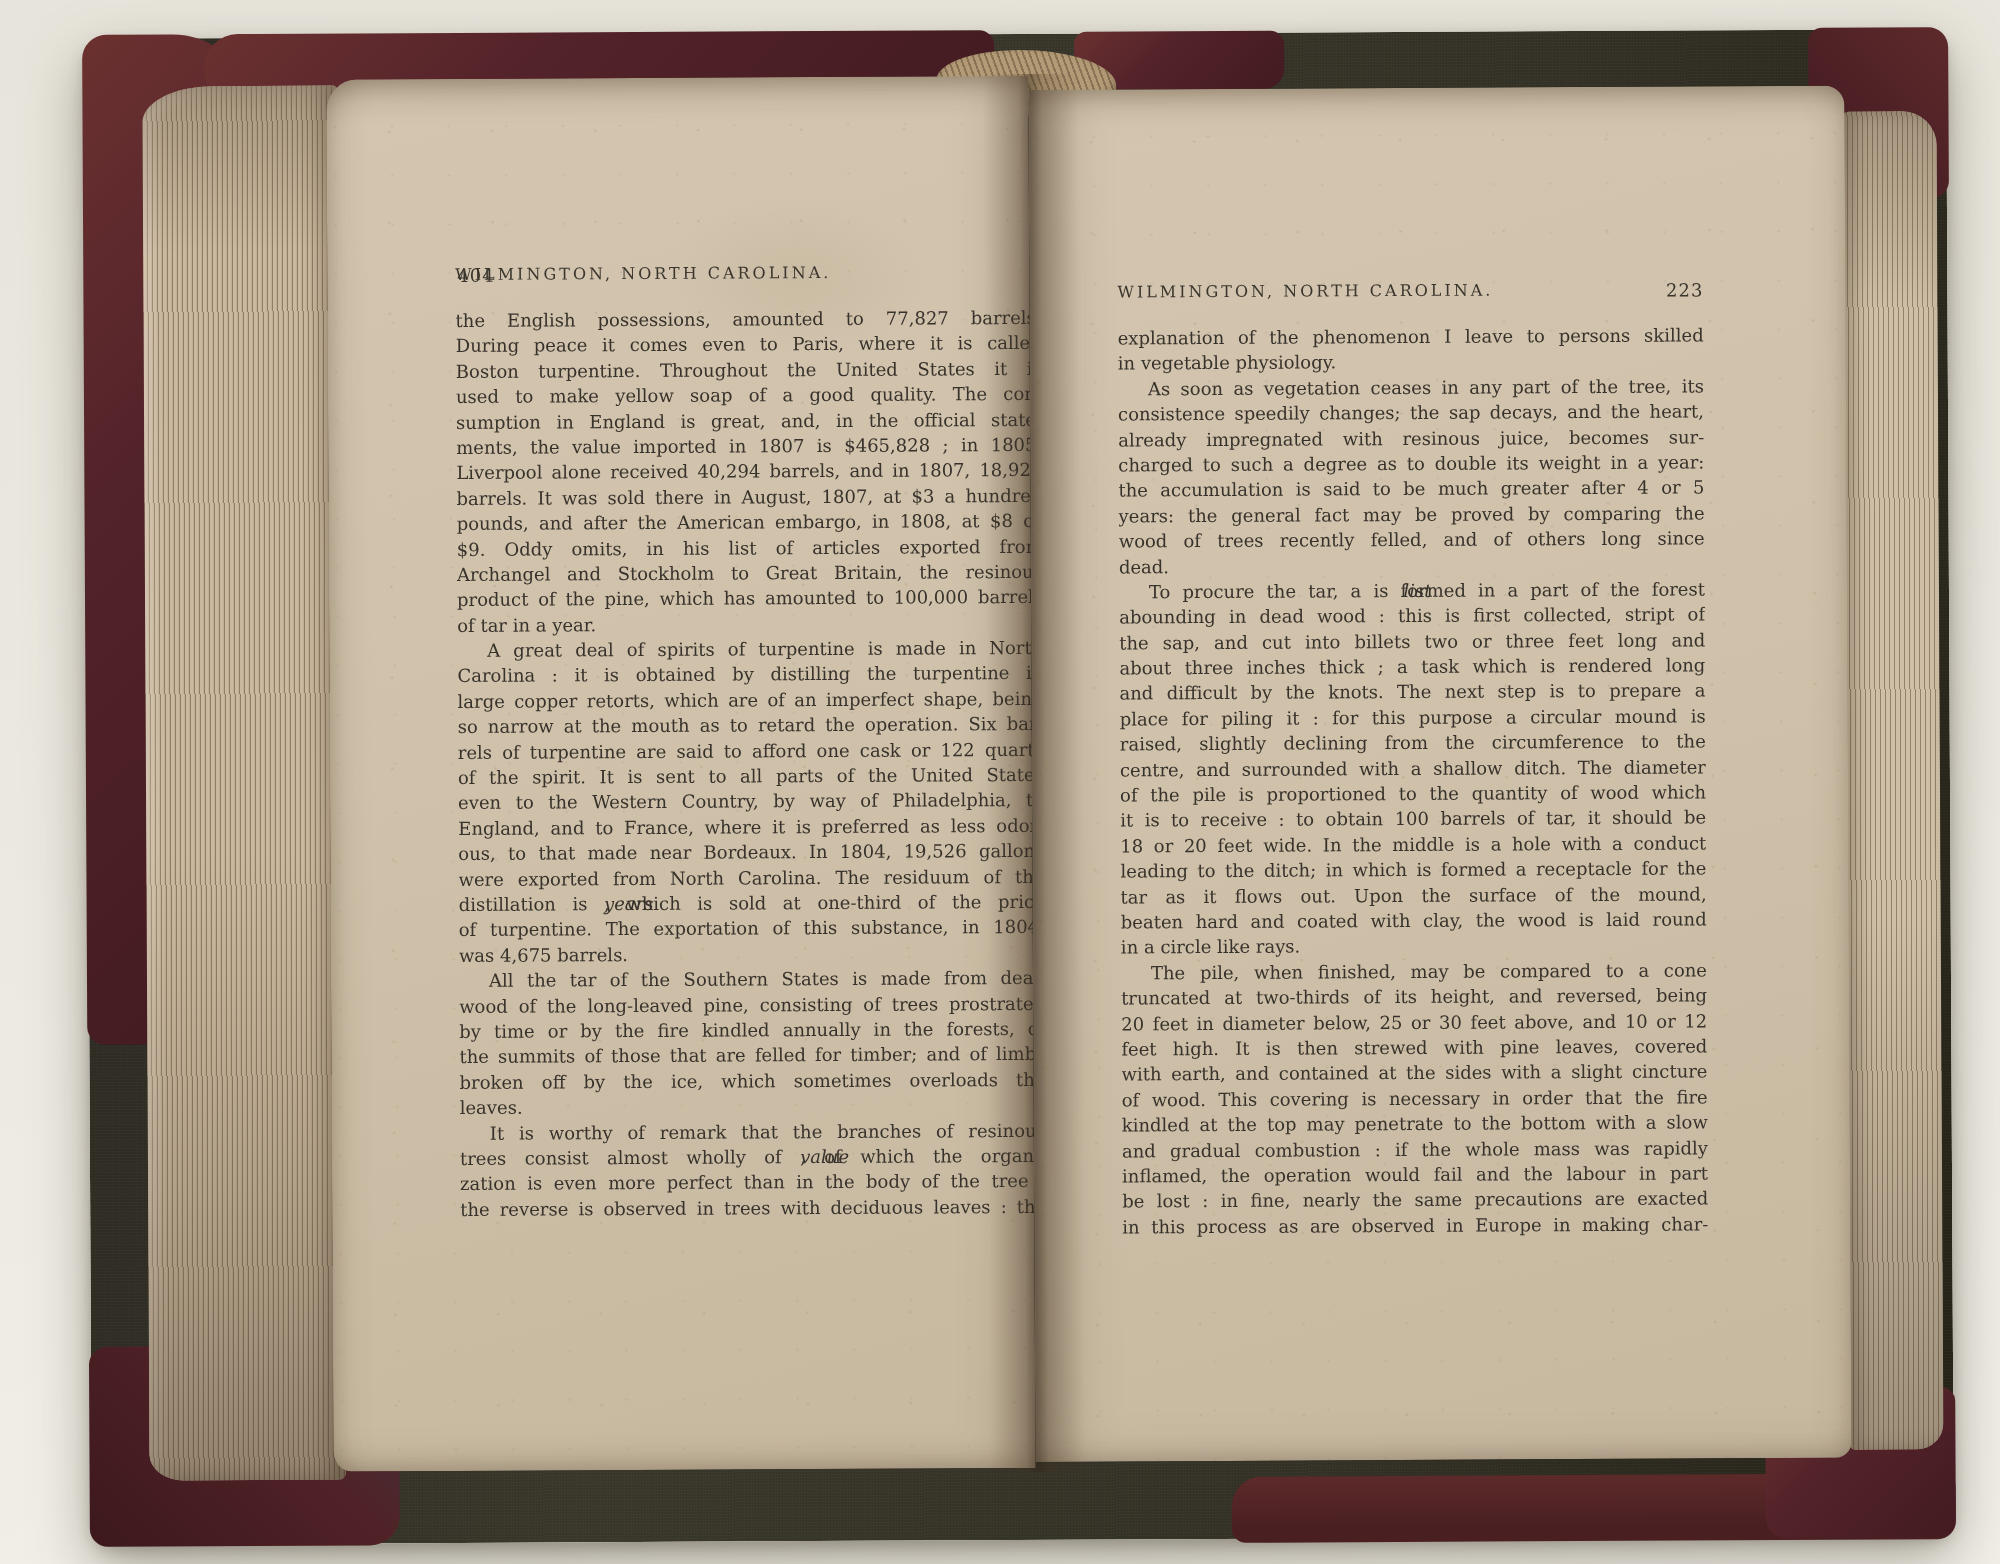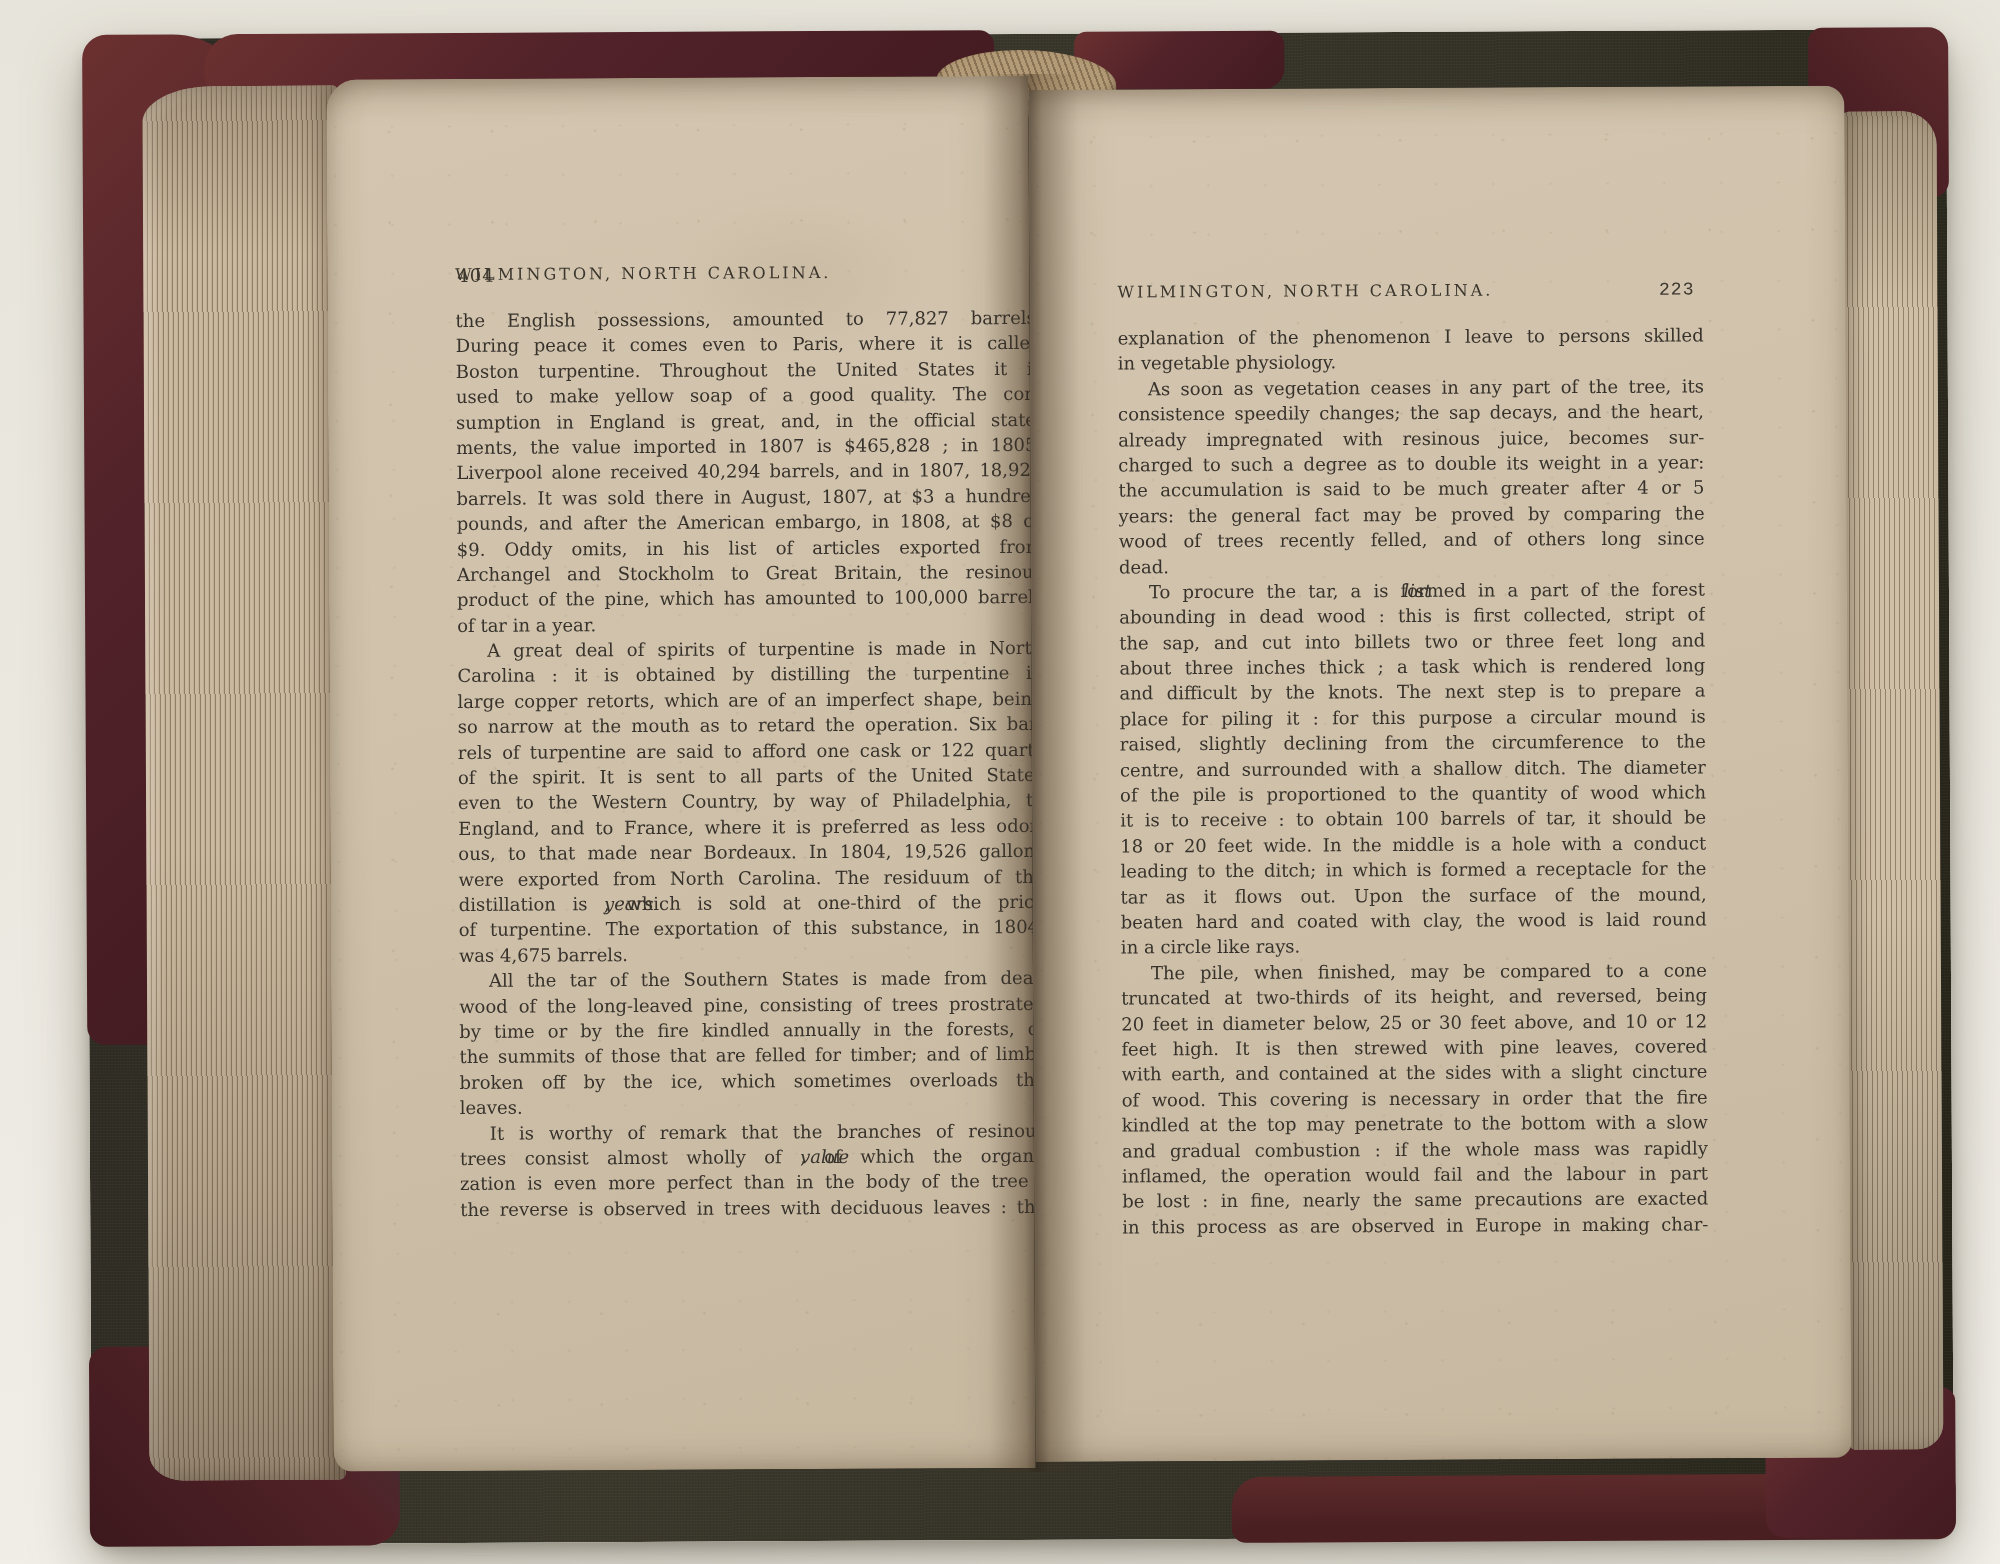--- a/index.html
+++ b/index.html
@@ -82,21 +82,21 @@
     left:898px;top:40px;width:96px;height:1398px;pointer-events:none;
     background:linear-gradient(90deg,transparent 0%,rgba(70,52,32,.22) 38%,rgba(45,33,20,.42) 50%,rgba(70,52,32,.22) 62%,transparent 100%);
   }
   
   .text-col{color:#37322b;}
   .page-left .text-col{left:128px;top:186px;width:586px;}
   .page-right .text-col{left:88px;top:193px;width:586px;}
   .runhead{position:relative;height:26px;margin-bottom:17px;font-size:16px;letter-spacing:3px;color:#3b362d;}
   .runhead .num{position:absolute;top:0;font-size:18px;letter-spacing:1px;}
   .runhead .num-left{left:2px;}
-  .runhead .num-right{right:9px;font-family:Liberation Mono, monospace;}
+  .runhead .num-right{right:0;}
   .runhead .title{display:block;text-align:center;}
   .body-col{position:relative;width:100%;}
   .ln{
     position:relative;display:block;height:25.4px;line-height:25.4px;
     font-size:18px;white-space:nowrap;overflow:hidden;color:#37322b;
   }
   .ln.j{text-align:justify;text-align-last:justify;}
   .ln.ind{text-indent:30px;}
   .ln i{font-style:italic;}
   

